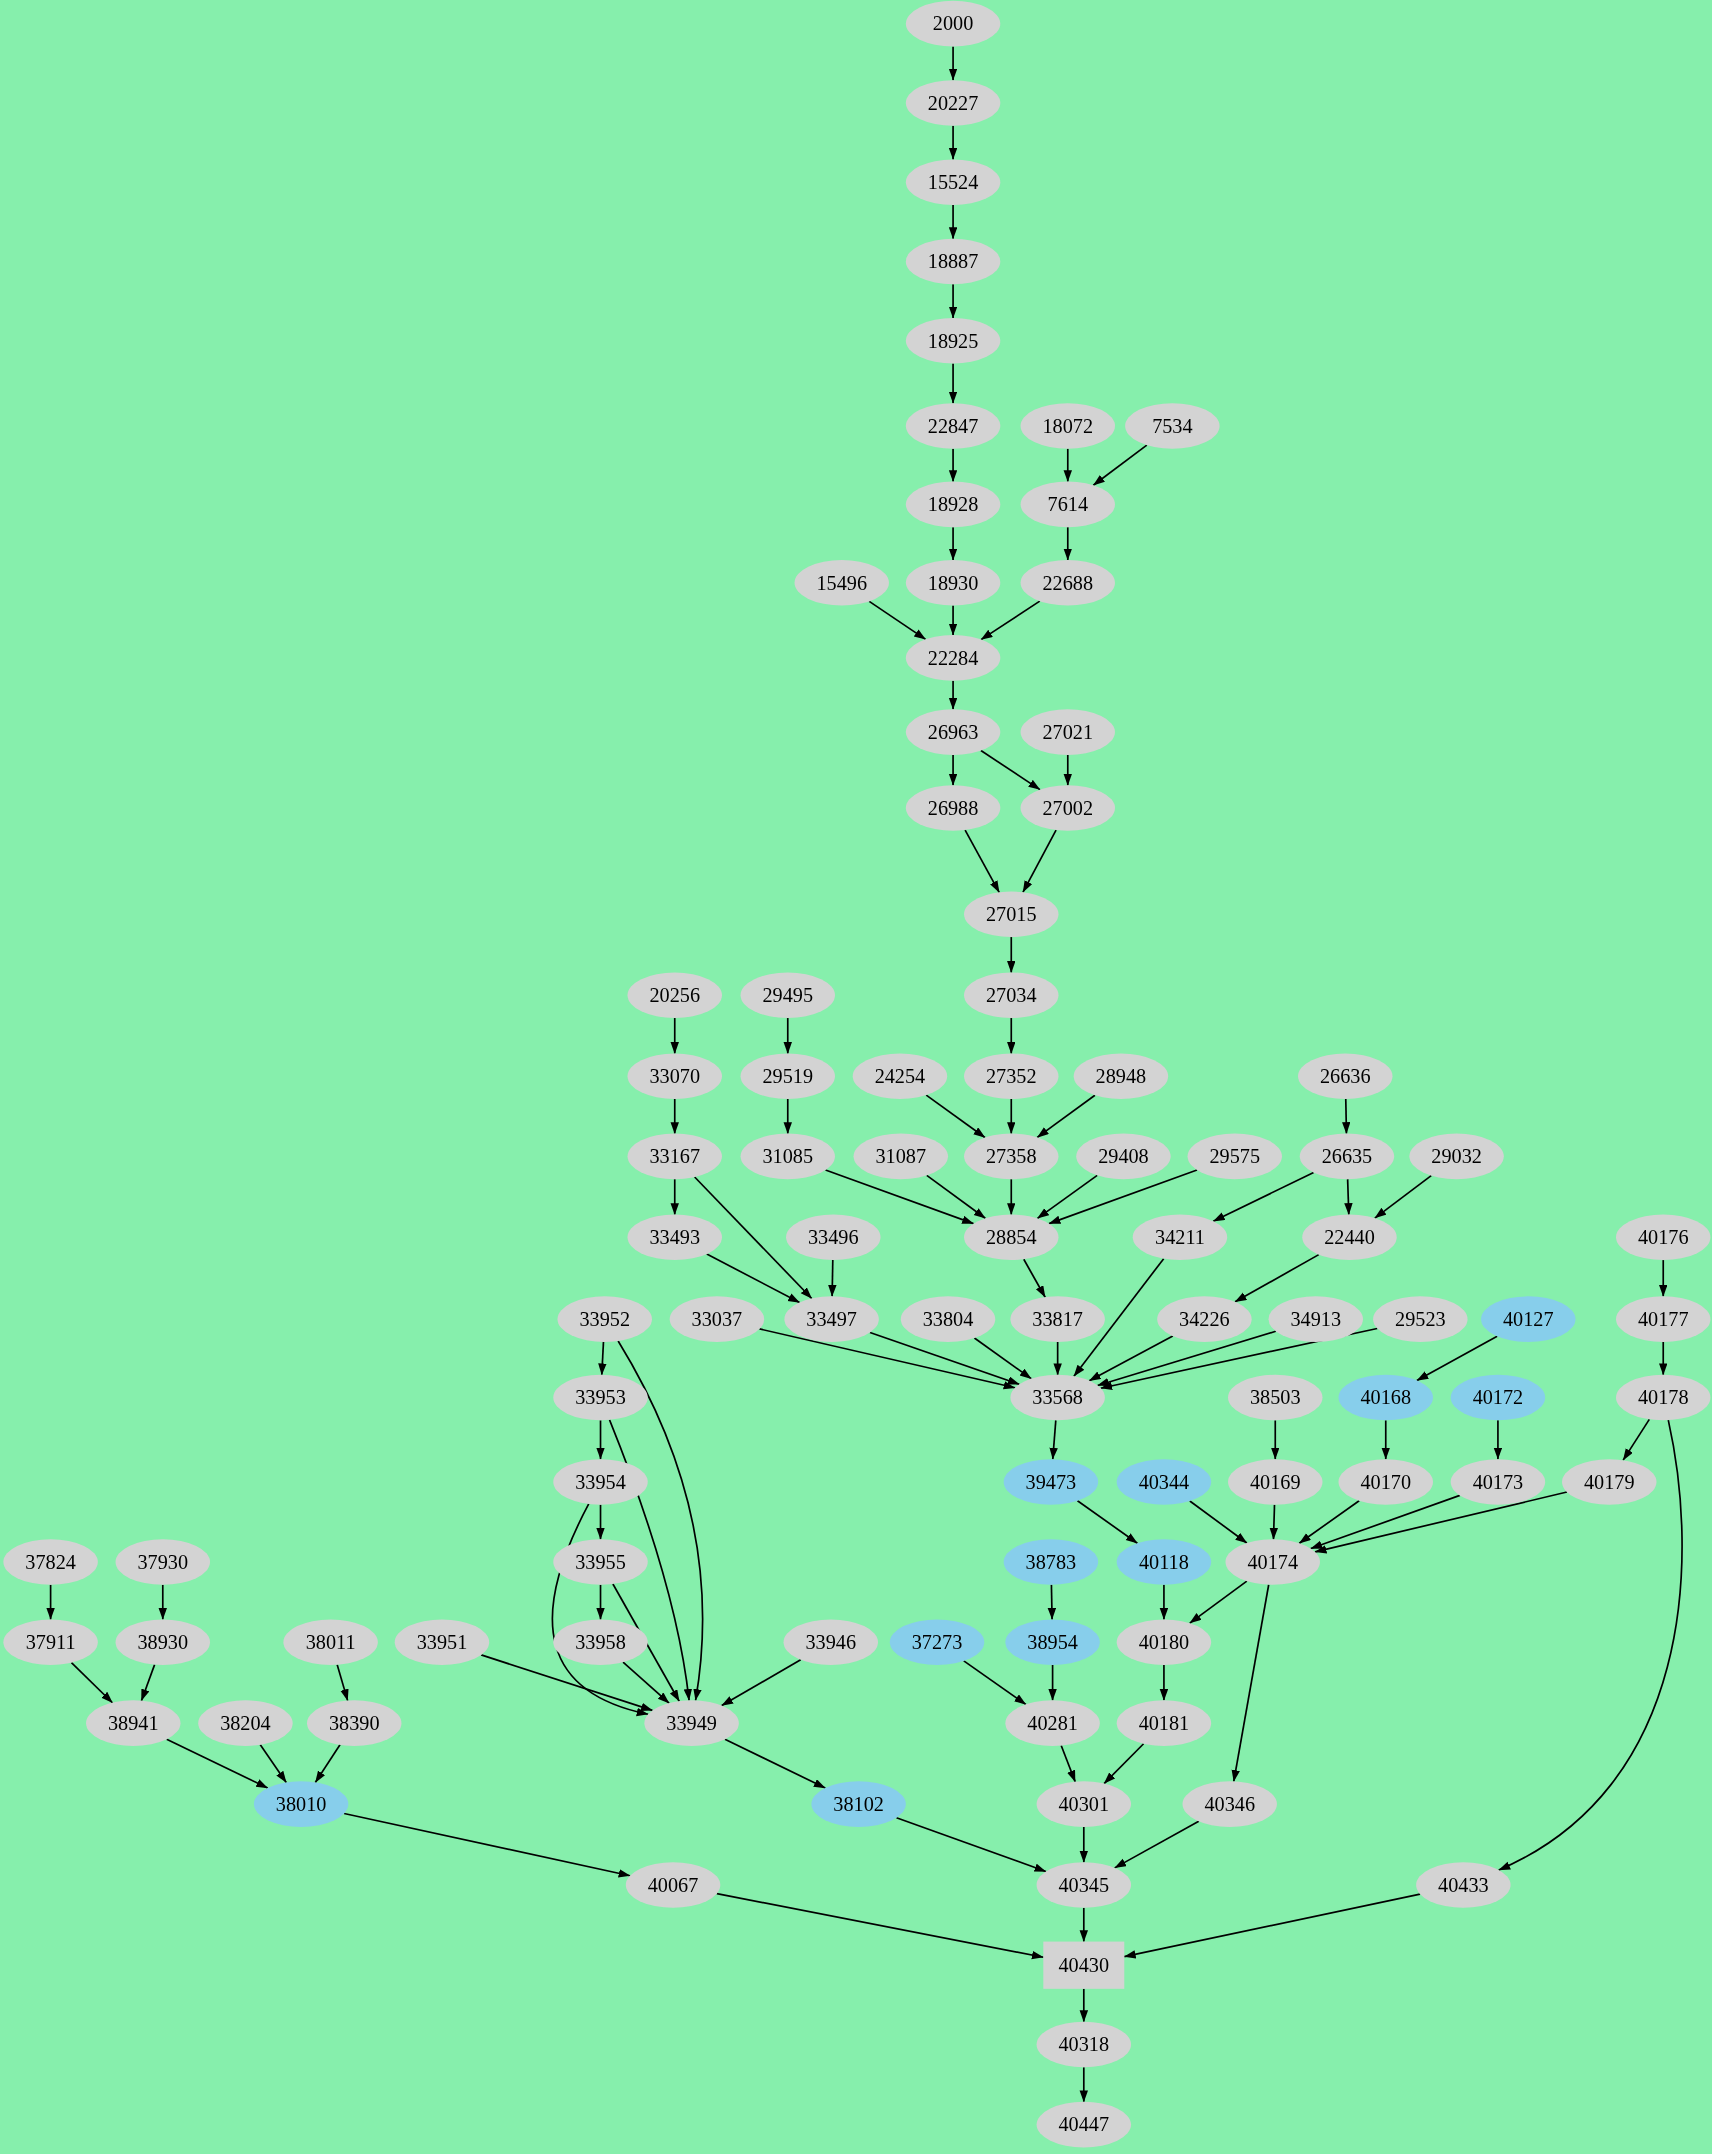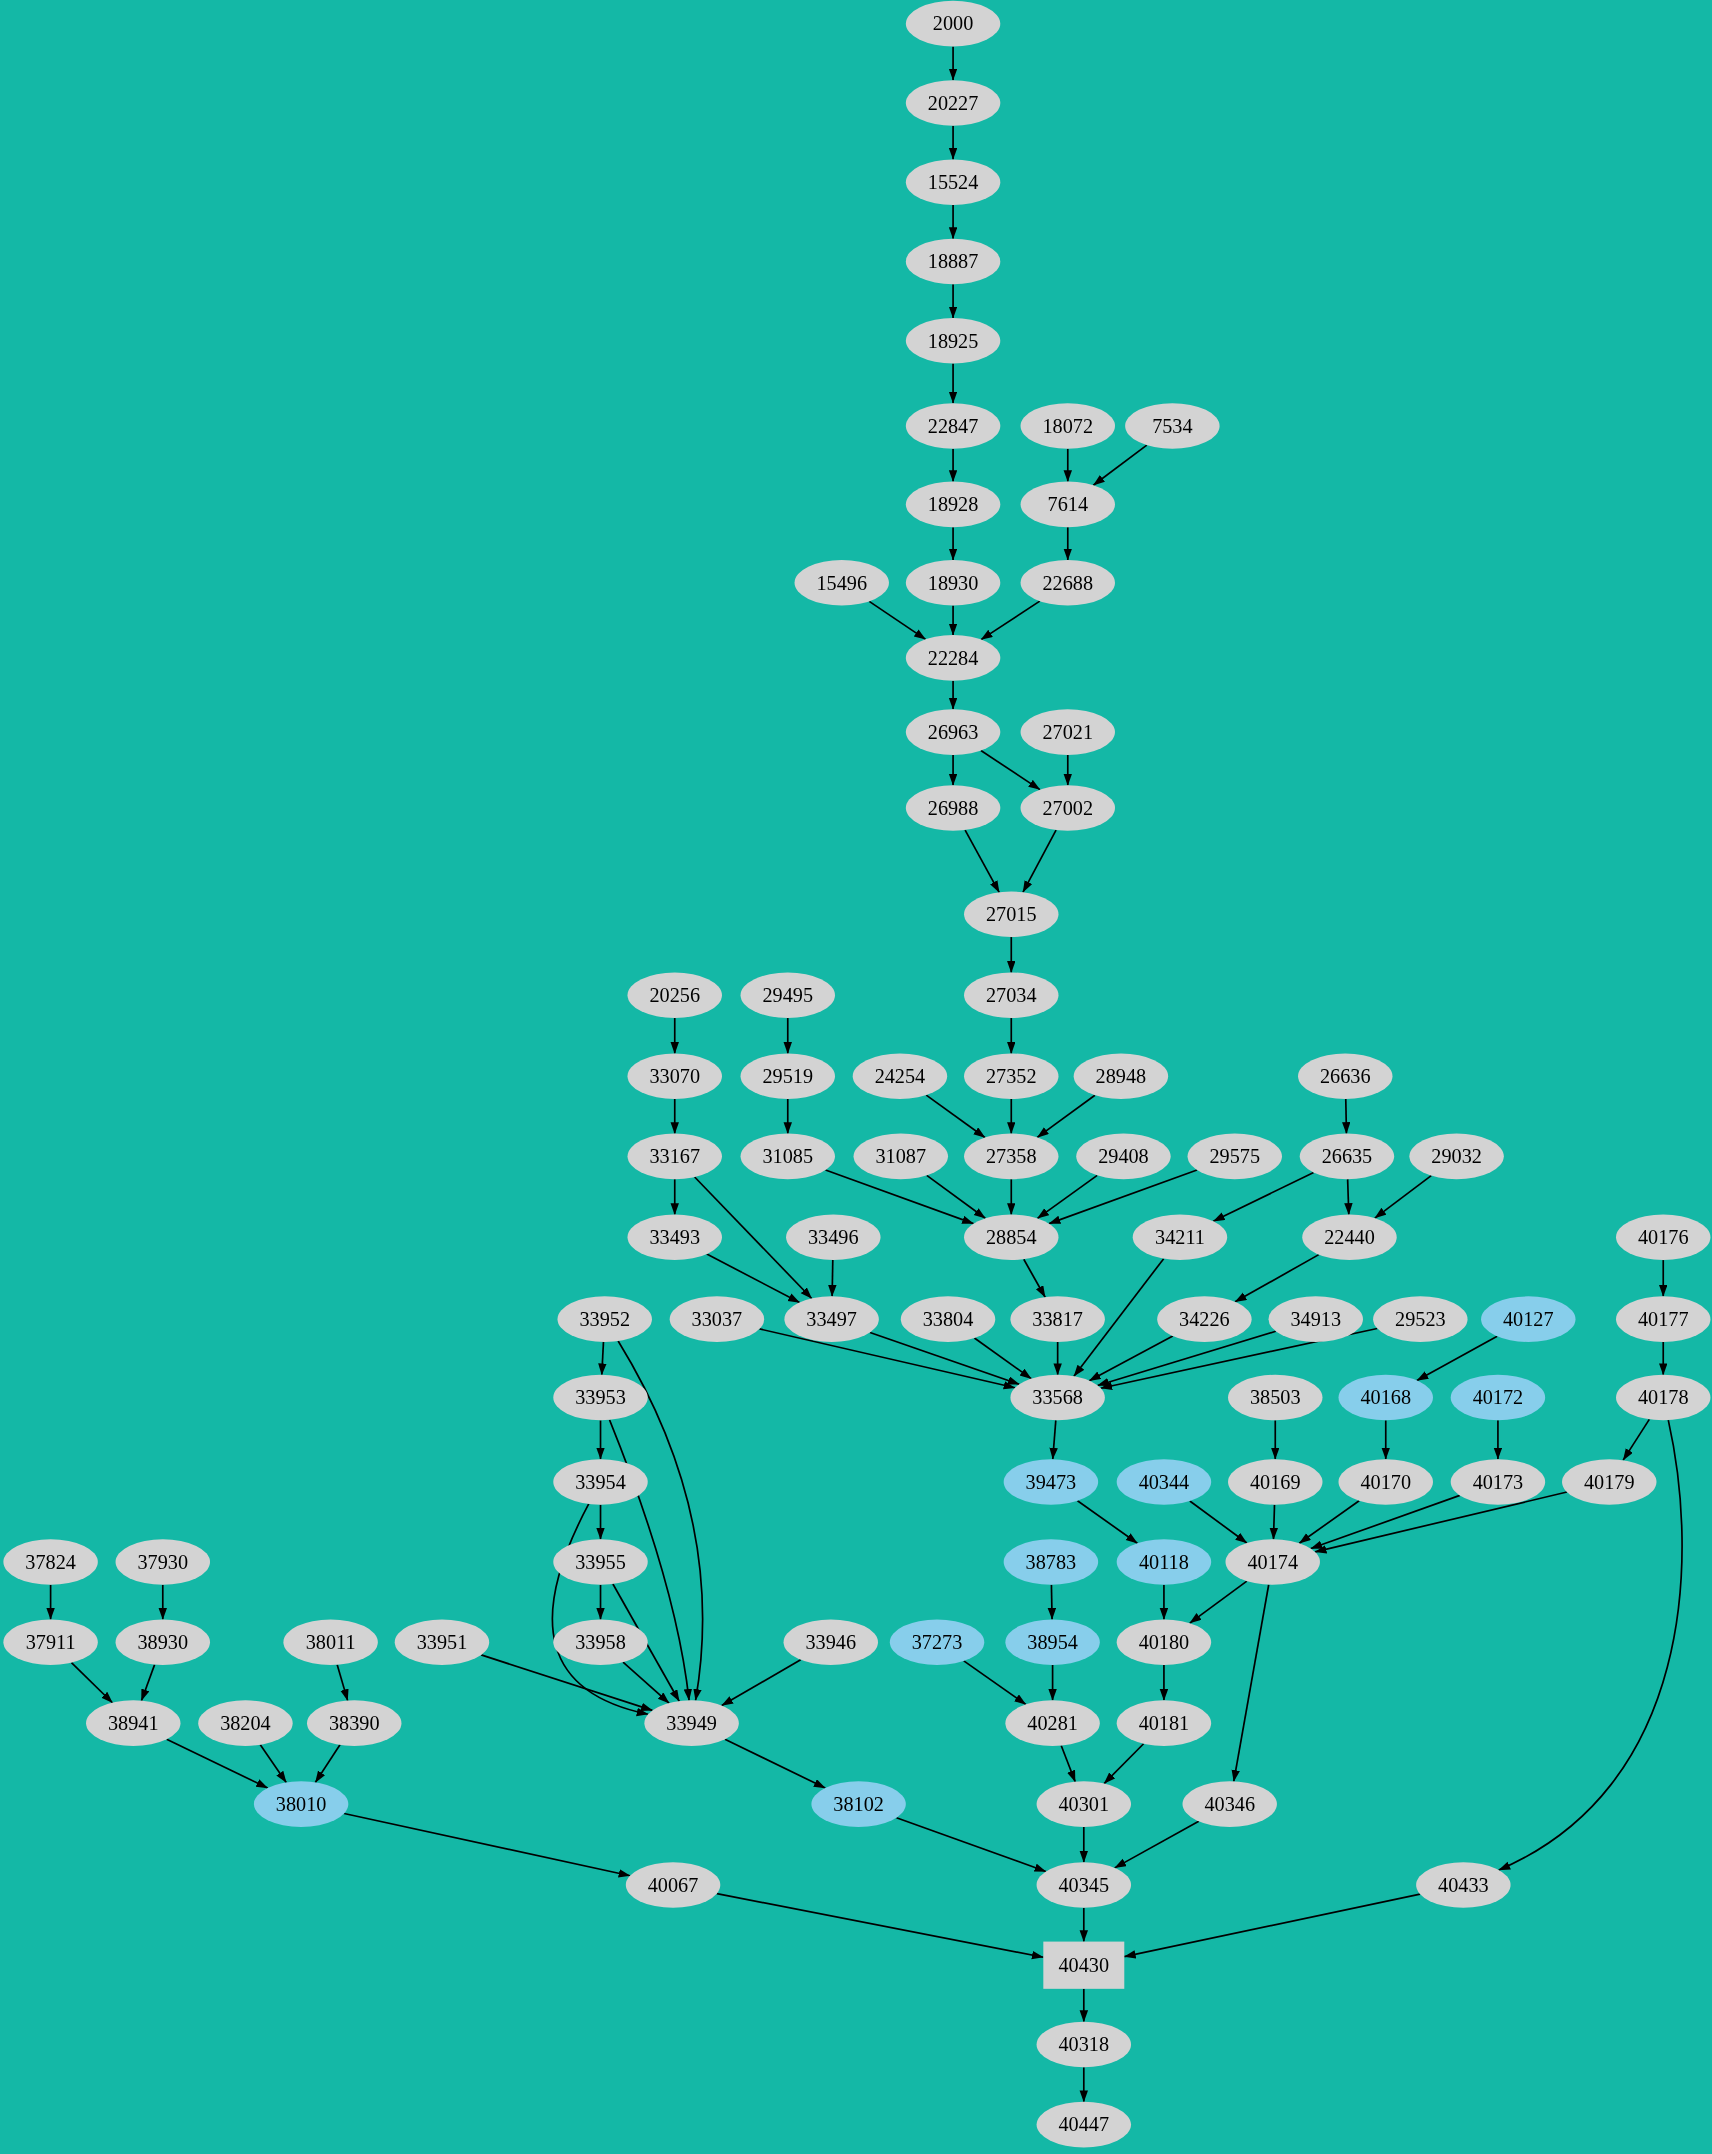--- a/index.html
+++ b/index.html
@@ -1,16 +1,16 @@
 <!DOCTYPE html>
 <html style="font-size:13.5px"><head>
 <meta charset="utf-8">
 <style>
   html,body{margin:0;padding:0;background:#ffffff;}
-  #canvas-wrap{position:relative;width:1713px;height:2155px;background:#14b8a6;overflow:hidden;}
+  #canvas-wrap{position:relative;width:1713px;height:2155px;background:#86efac;overflow:hidden;}
   svg text{font-family:"Liberation Serif","DejaVu Serif",serif;font-size:24px;fill:#000;}
   svg path.edge{fill:none;stroke:#000;stroke-width:2;}
 </style>
 </head>
 <body>
 
 <div id="canvas-wrap">
   <svg id="graph-svg" width="1713" height="2155" viewBox="0 0 2031 2555" xmlns="http://www.w3.org/2000/svg">
     <defs>
       <marker id="arrow" markerWidth="15" markerHeight="12" refX="13.5" refY="5" orient="auto" markerUnits="userSpaceOnUse">

